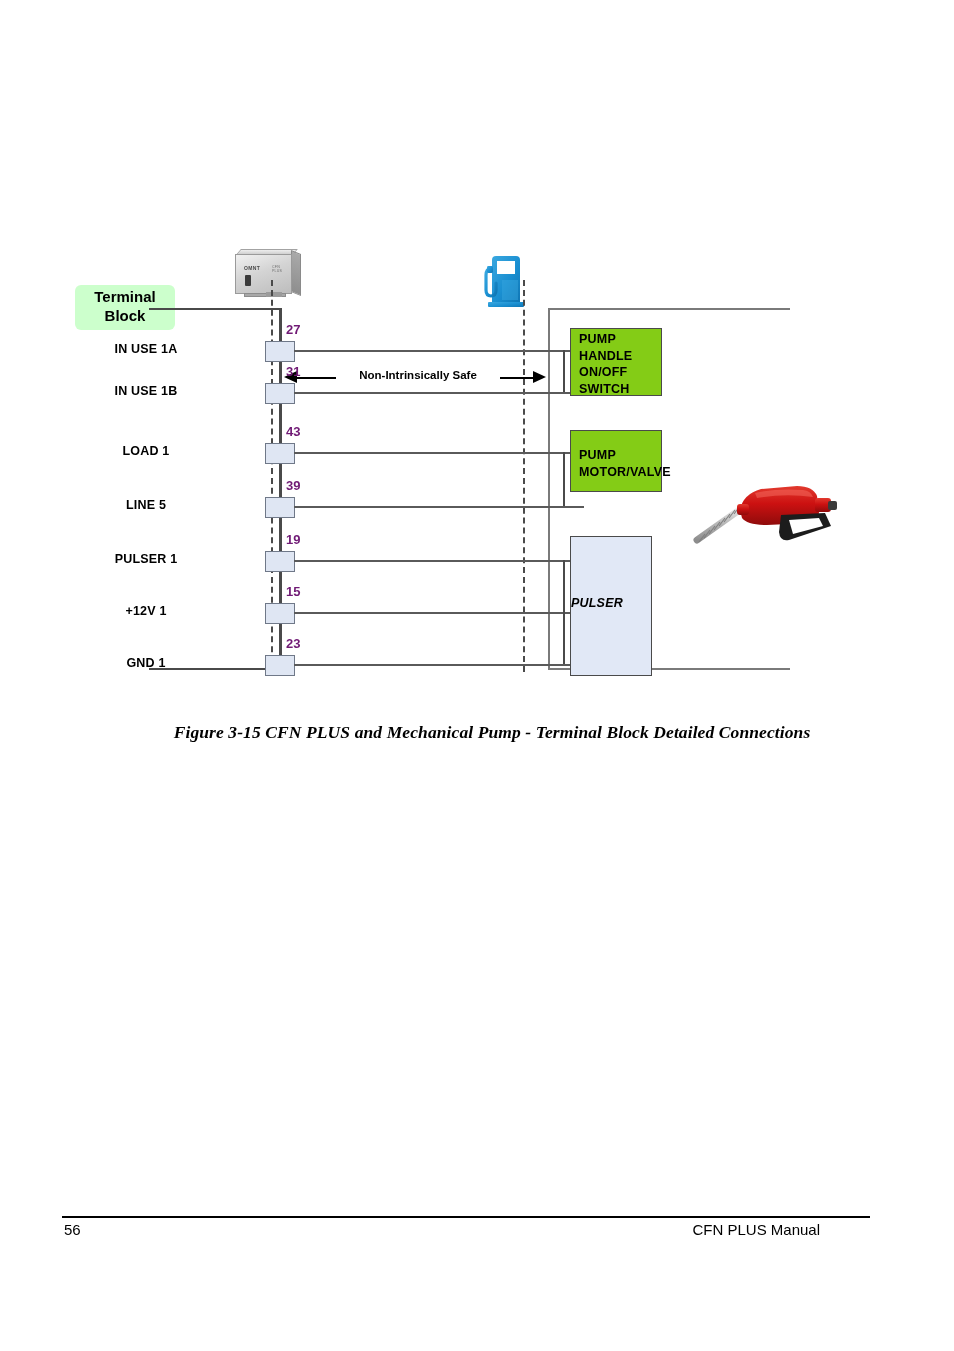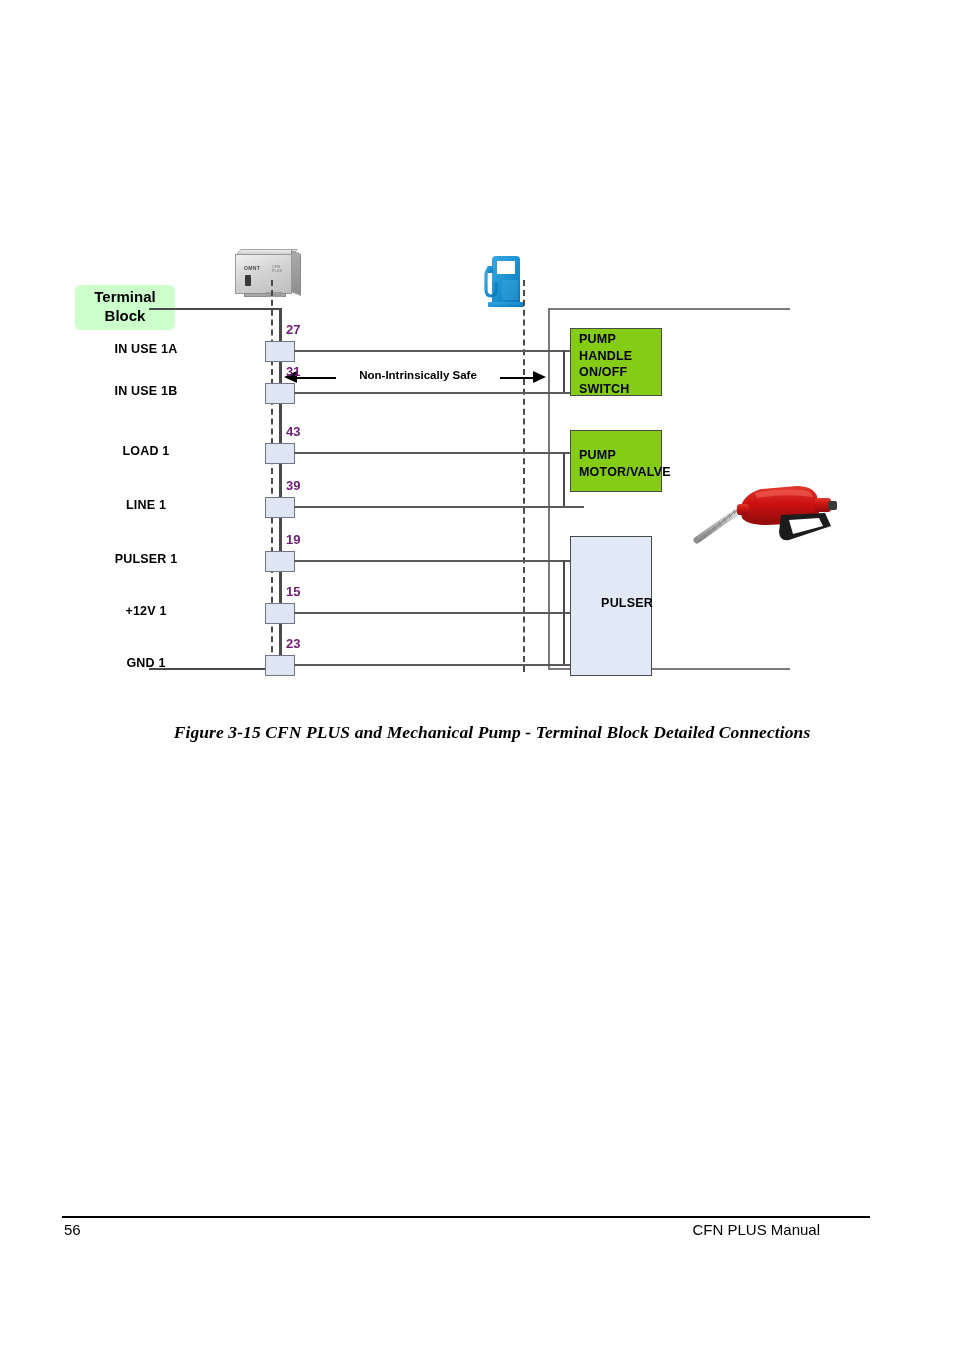--- a/index.html
+++ b/index.html
@@ -224,21 +224,21 @@
     left: 510px; top: 190px;
     width: 92px; height: 62px;
   }
   #box-motor .txt { top: 16px; white-space: nowrap; }
   #box-pulser {
     left: 510px; top: 296px;
     width: 82px; height: 140px;
     background: #e1e8f6;
   }
   #box-pulser .txt {
-    top: 58px; left: 0; width: 82px; text-align: right;
+    top: 58px; left: 0; width: 82px; text-align: left; font-style: italic;
   }
 
   
   .ctrl-unit {
     position: absolute;
     left: 172px;
     top: 8px;
     width: 72px;
     height: 48px;
   }
@@ -447,21 +447,21 @@
     </div>
 
     <div class="term-row" style="top:200px;">
       <div class="term-label">LOAD 1</div>
       <div class="term-num">43</div>
       <div class="term-conn"></div>
       <div class="term-wire" style="width:290px;"></div>
     </div>
 
     <div class="term-row" style="top:254px;">
-      <div class="term-label">LINE 1</div>
+      <div class="term-label">LINE 5</div>
       <div class="term-num">39</div>
       <div class="term-conn"></div>
       <div class="term-wire" style="width:290px;"></div>
     </div>
 
     <div class="term-row" style="top:308px;">
       <div class="term-label">PULSER 1</div>
       <div class="term-num">19</div>
       <div class="term-conn"></div>
       <div class="term-wire" style="width:290px;"></div>

